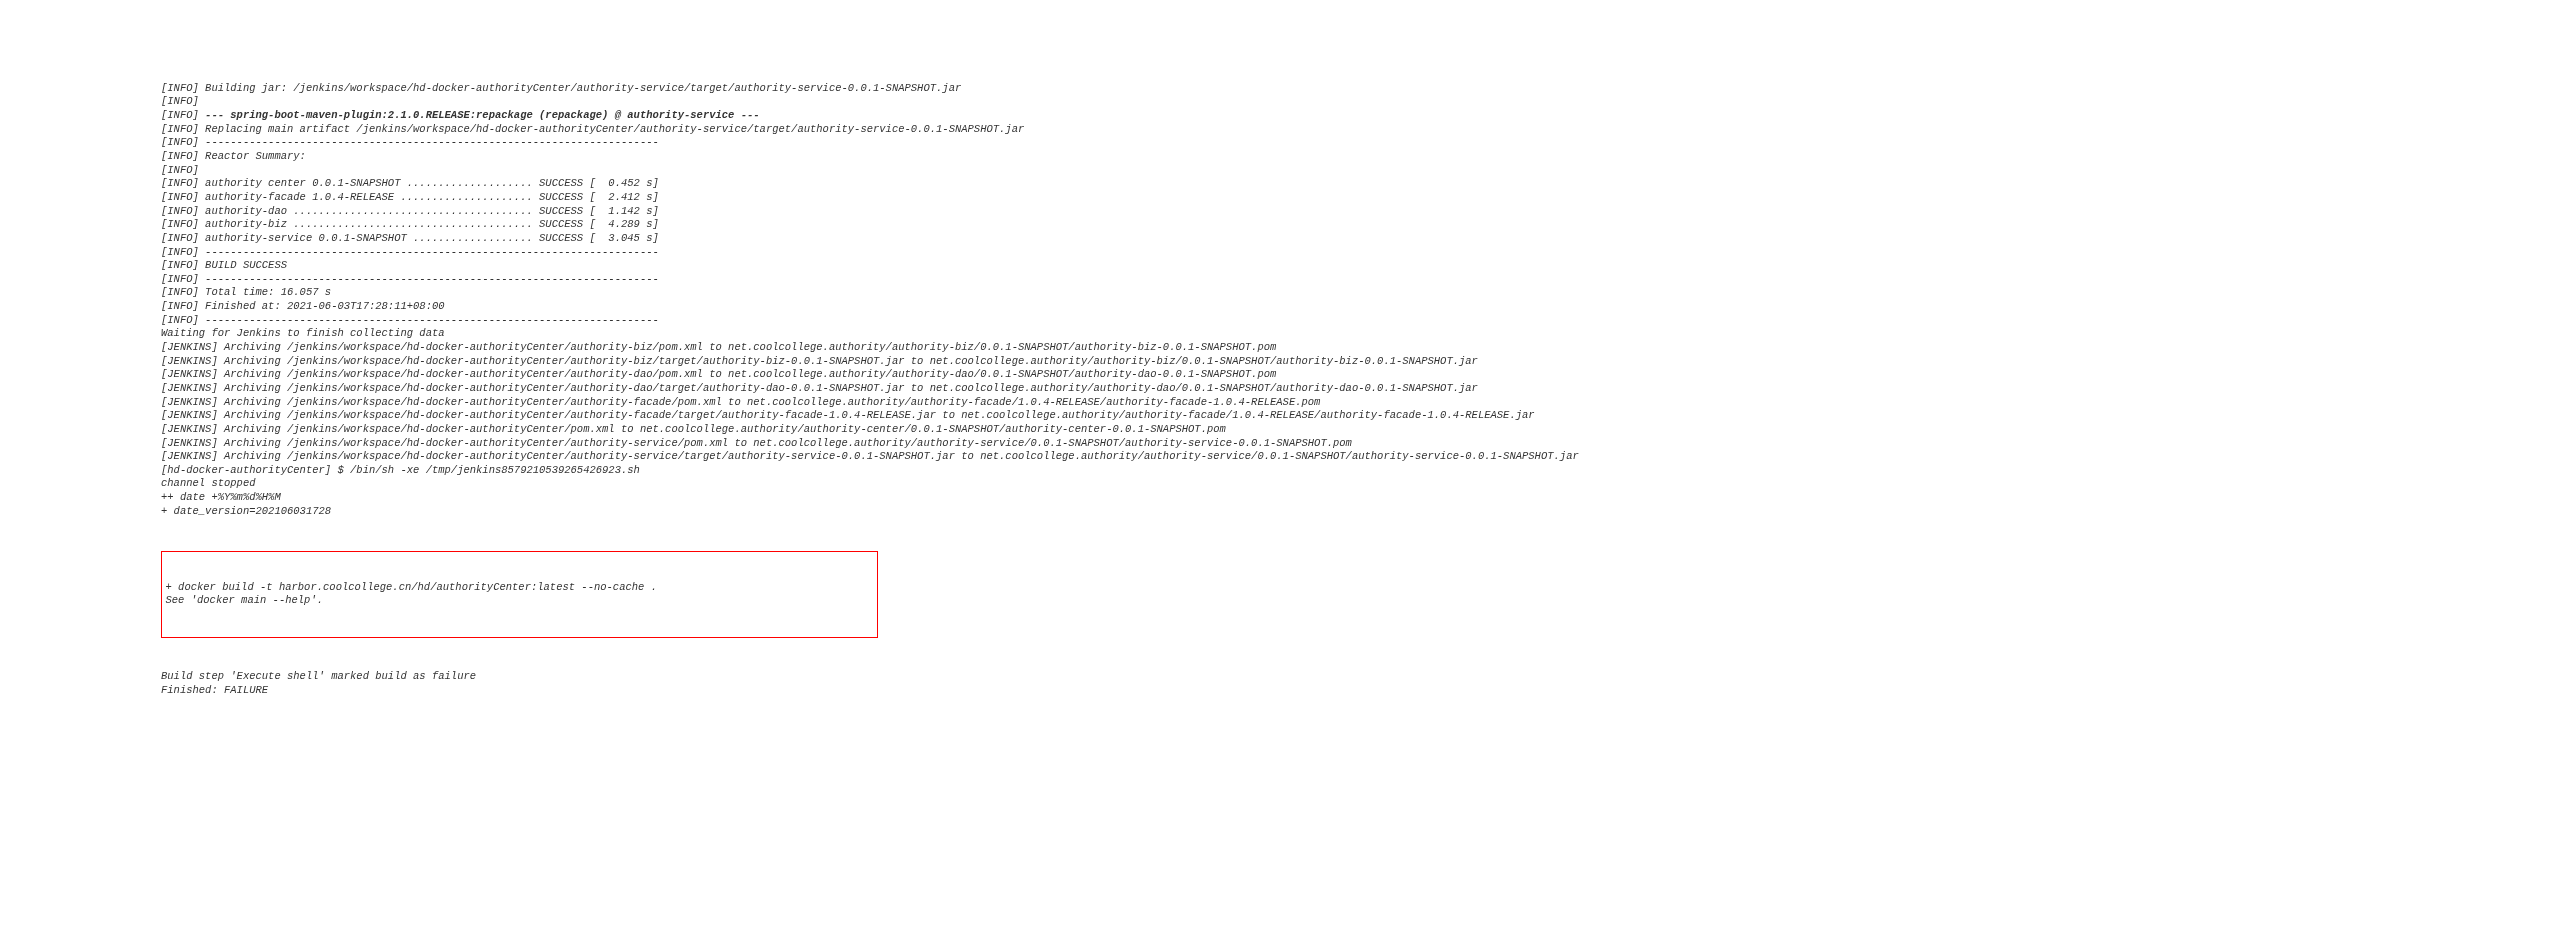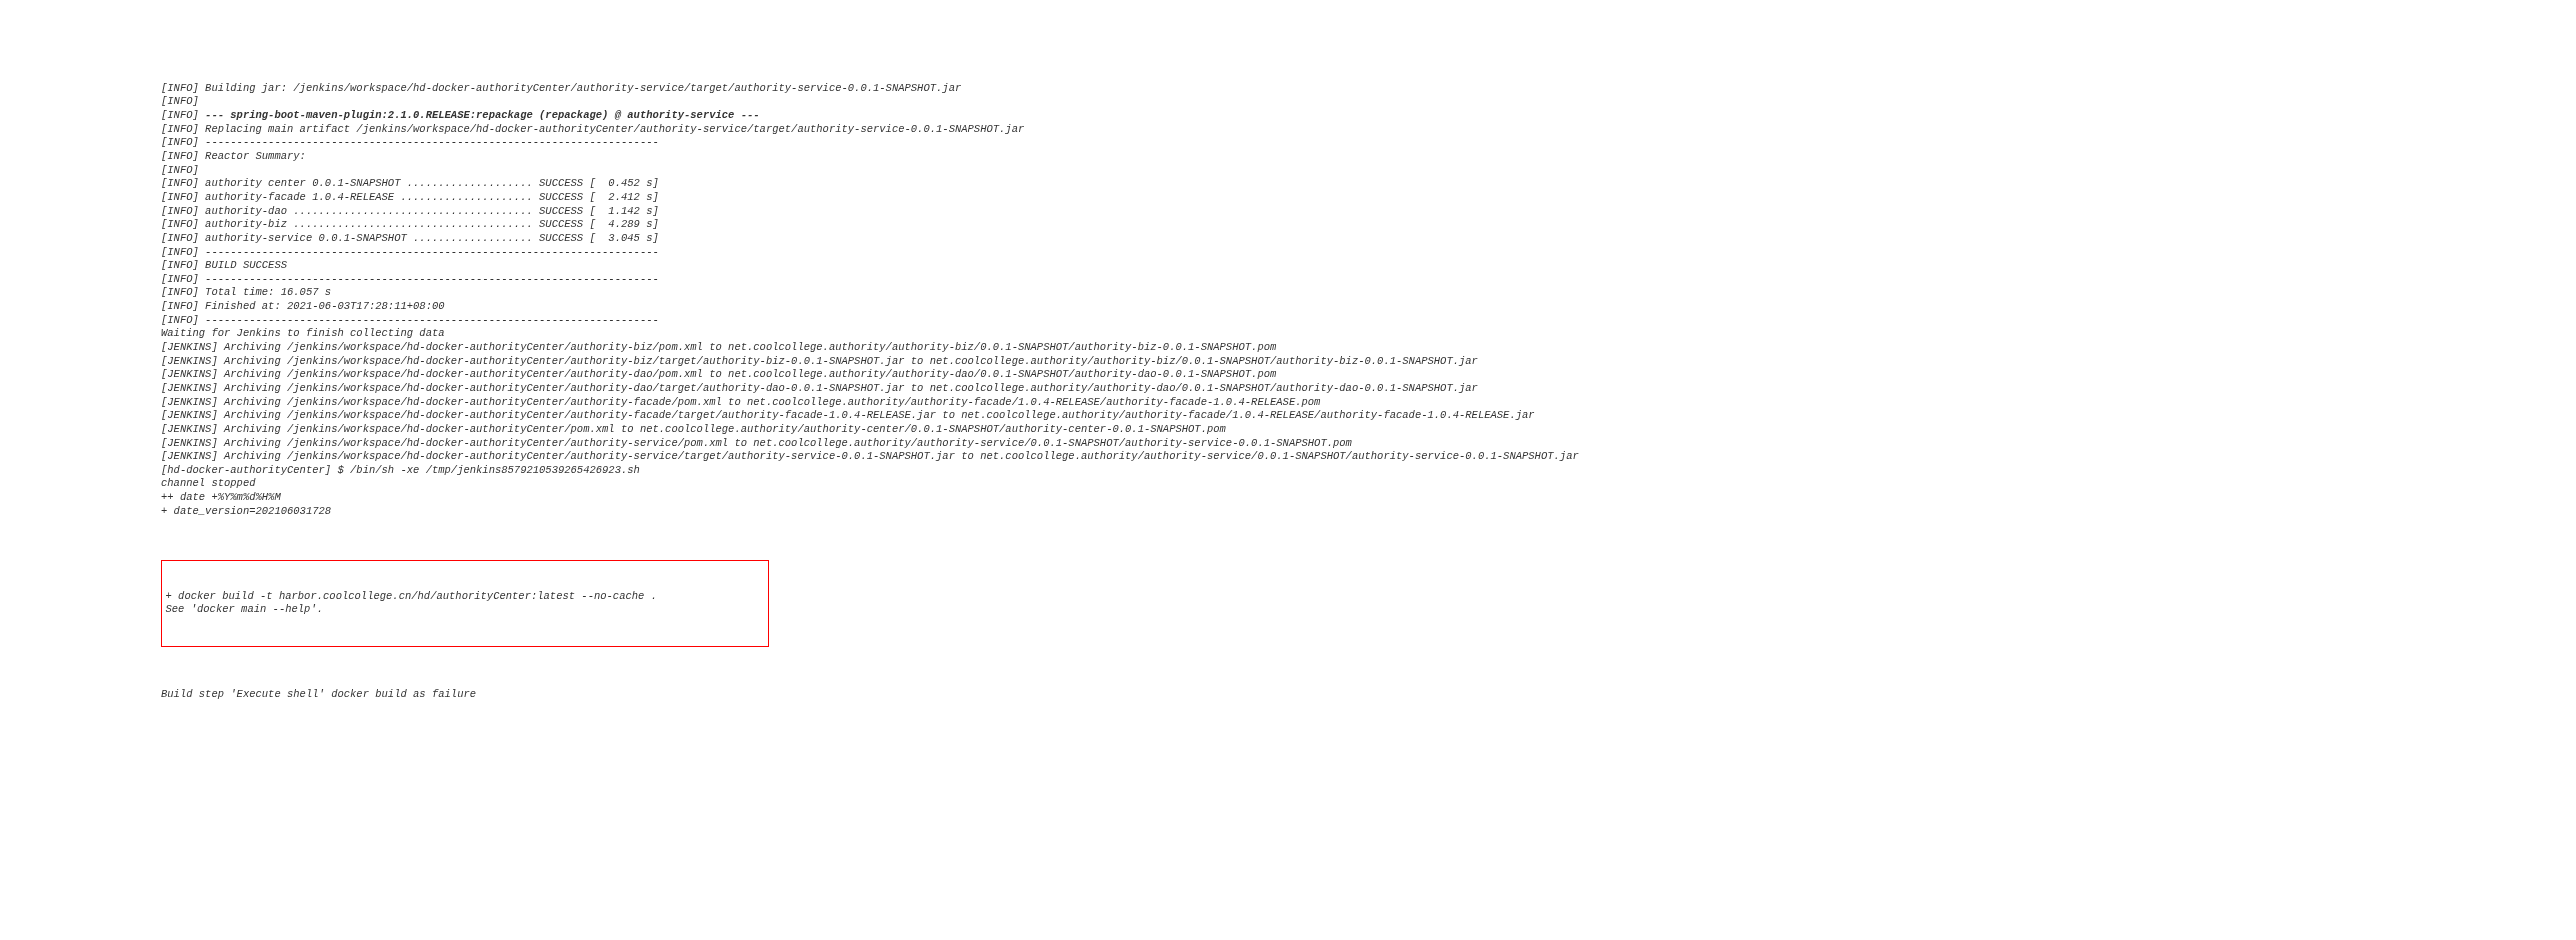--- a/index.html
+++ b/index.html
@@ -24,32 +24,32 @@
       min-height: 13.6px;
       font-style: italic;
     }
     .bold {
       font-weight: bold;
     }
     .error-box {
       border: 1.7px solid #ff0000;
       padding: 1.7px 3.5px;
       display: block;
-      margin: 14px 0;
-      width: 608px;
+      margin: 5px 0;
+      width: 717px;
     }
   </style>
 </head>
 <body>
 
 
 
 <div class="console-output">
   <div id="main-lines"><span class="line">[INFO] Building jar: /jenkins/workspace/hd-docker-authorityCenter/authority-service/target/authority-service-0.0.1-SNAPSHOT.jar</span><span class="line">[INFO] </span><span class="line">[INFO] <span class="bold">--- spring-boot-maven-plugin:2.1.0.RELEASE:repackage (repackage) @ authority-service ---</span></span><span class="line">[INFO] Replacing main artifact /jenkins/workspace/hd-docker-authorityCenter/authority-service/target/authority-service-0.0.1-SNAPSHOT.jar</span><span class="line">[INFO] ------------------------------------------------------------------------</span><span class="line">[INFO] Reactor Summary:</span><span class="line">[INFO] </span><span class="line">[INFO] authority center 0.0.1-SNAPSHOT .................... SUCCESS [  0.452 s]</span><span class="line">[INFO] authority-facade 1.0.4-RELEASE ..................... SUCCESS [  2.412 s]</span><span class="line">[INFO] authority-dao ...................................... SUCCESS [  1.142 s]</span><span class="line">[INFO] authority-biz ...................................... SUCCESS [  4.289 s]</span><span class="line">[INFO] authority-service 0.0.1-SNAPSHOT ................... SUCCESS [  3.045 s]</span><span class="line">[INFO] ------------------------------------------------------------------------</span><span class="line">[INFO] BUILD SUCCESS</span><span class="line">[INFO] ------------------------------------------------------------------------</span><span class="line">[INFO] Total time: 16.057 s</span><span class="line">[INFO] Finished at: 2021-06-03T17:28:11+08:00</span><span class="line">[INFO] ------------------------------------------------------------------------</span><span class="line">Waiting for Jenkins to finish collecting data</span><span class="line">[JENKINS] Archiving /jenkins/workspace/hd-docker-authorityCenter/authority-biz/pom.xml to net.coolcollege.authority/authority-biz/0.0.1-SNAPSHOT/authority-biz-0.0.1-SNAPSHOT.pom</span><span class="line">[JENKINS] Archiving /jenkins/workspace/hd-docker-authorityCenter/authority-biz/target/authority-biz-0.0.1-SNAPSHOT.jar to net.coolcollege.authority/authority-biz/0.0.1-SNAPSHOT/authority-biz-0.0.1-SNAPSHOT.jar</span><span class="line">[JENKINS] Archiving /jenkins/workspace/hd-docker-authorityCenter/authority-dao/pom.xml to net.coolcollege.authority/authority-dao/0.0.1-SNAPSHOT/authority-dao-0.0.1-SNAPSHOT.pom</span><span class="line">[JENKINS] Archiving /jenkins/workspace/hd-docker-authorityCenter/authority-dao/target/authority-dao-0.0.1-SNAPSHOT.jar to net.coolcollege.authority/authority-dao/0.0.1-SNAPSHOT/authority-dao-0.0.1-SNAPSHOT.jar</span><span class="line">[JENKINS] Archiving /jenkins/workspace/hd-docker-authorityCenter/authority-facade/pom.xml to net.coolcollege.authority/authority-facade/1.0.4-RELEASE/authority-facade-1.0.4-RELEASE.pom</span><span class="line">[JENKINS] Archiving /jenkins/workspace/hd-docker-authorityCenter/authority-facade/target/authority-facade-1.0.4-RELEASE.jar to net.coolcollege.authority/authority-facade/1.0.4-RELEASE/authority-facade-1.0.4-RELEASE.jar</span><span class="line">[JENKINS] Archiving /jenkins/workspace/hd-docker-authorityCenter/pom.xml to net.coolcollege.authority/authority-center/0.0.1-SNAPSHOT/authority-center-0.0.1-SNAPSHOT.pom</span><span class="line">[JENKINS] Archiving /jenkins/workspace/hd-docker-authorityCenter/authority-service/pom.xml to net.coolcollege.authority/authority-service/0.0.1-SNAPSHOT/authority-service-0.0.1-SNAPSHOT.pom</span><span class="line">[JENKINS] Archiving /jenkins/workspace/hd-docker-authorityCenter/authority-service/target/authority-service-0.0.1-SNAPSHOT.jar to net.coolcollege.authority/authority-service/0.0.1-SNAPSHOT/authority-service-0.0.1-SNAPSHOT.jar</span><span class="line">[hd-docker-authorityCenter] $ /bin/sh -xe /tmp/jenkins8579210539265426923.sh</span><span class="line">channel stopped</span><span class="line">++ date +%Y%m%d%H%M</span><span class="line">+ date_version=202106031728</span></div>
   <div class="error-box">
     <div id="error-lines"><span class="line">+ docker build -t harbor.coolcollege.cn/hd/authorityCenter:latest --no-cache .</span><span class="line">See 'docker main --help'.</span></div>
   </div>
-  <div id="footer-lines"><span class="line">Build step 'Execute shell' docker build as failure</span></div>
+  <div id="footer-lines"><span class="line">Build step 'Execute shell' marked build as failure</span><span class="line">Finished: FAILURE</span></div>
 </div>
 
 
 
 
 
 </body></html>

